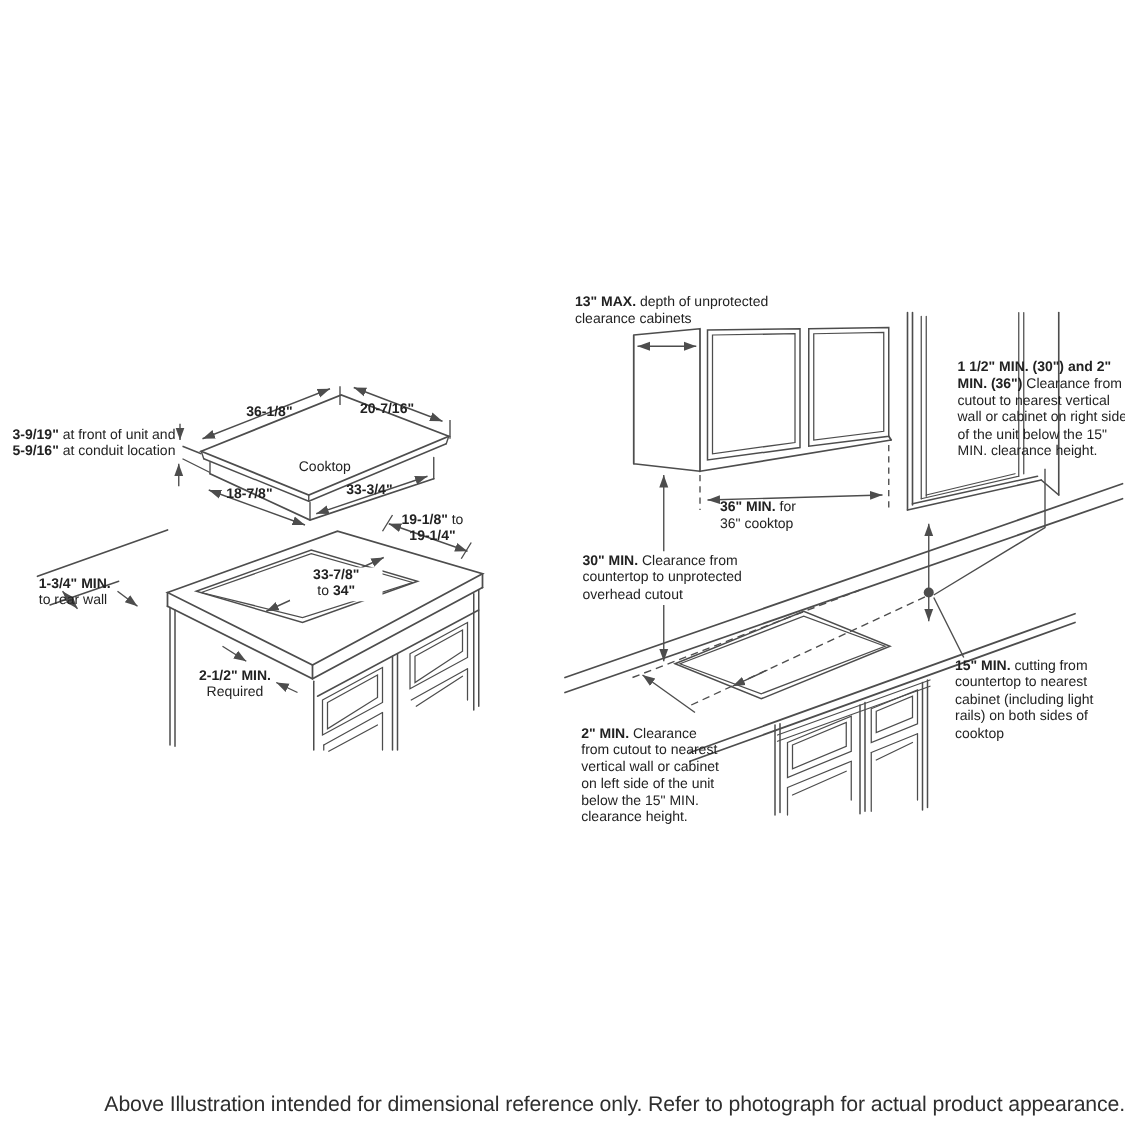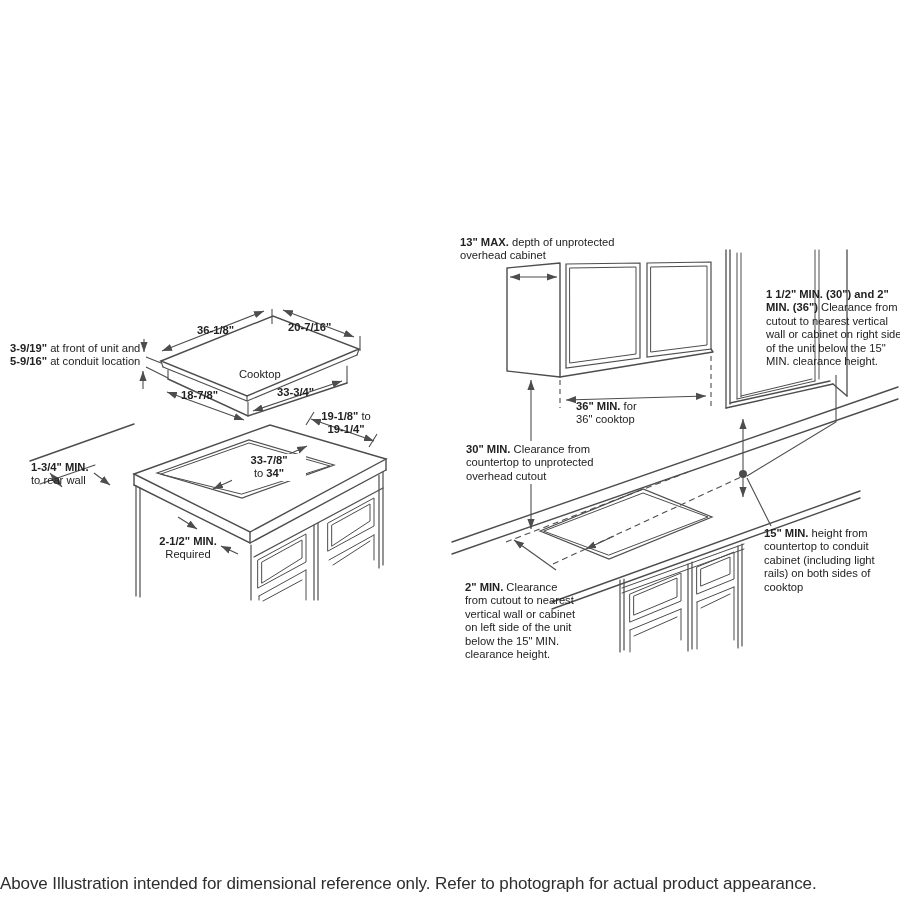--- a/index.html
+++ b/index.html
@@ -6,21 +6,21 @@
   #page{position:relative;width:900px;height:900px;background:#ffffff;overflow:hidden;
         font-family:"Liberation Sans", sans-serif;}
   #art{position:absolute;left:0;top:0;z-index:1;}
   .lbl{position:absolute;z-index:2;font-size:11.2px;line-height:13.4px;color:#222;
        white-space:nowrap;}
   .lbl b{font-weight:bold;}
   .wrap{white-space:normal;}
   .bold{font-weight:bold;}
   .center{text-align:center;}
   .whitebg{background:#ffffff;padding:0 2px;}
-  .caption{position:absolute;left:0;right:0;top:874px;z-index:2;text-align:left;
+  .caption{position:absolute;left:0;right:0;top:874px;z-index:2;text-align:right;
            font-size:17px;color:#2e2e2e;letter-spacing:-0.1px;}
 </style>
 </head>
 <body>
 
 <div id="page">
 
   <svg id="art" width="900" height="900" viewBox="0 0 900 900">
     <defs>
       <marker id="ah" markerUnits="userSpaceOnUse" markerWidth="12" markerHeight="10" refX="10" refY="5" orient="auto-start-reverse">
@@ -138,30 +138,30 @@
   <div class="lbl" style="left:10px;top:342px"><b>3-9/19"</b> at front of unit and<br><b>5-9/16"</b> at conduit location</div>
   <div class="lbl bold" style="left:181px;top:389px">18-7/8"</div>
   <div class="lbl bold" style="left:277px;top:386px">33-3/4"</div>
 
   <div class="lbl center" style="left:310px;top:410px;width:72px;white-space:normal"><b>19-1/8"</b> to<br><b>19-1/4"</b></div>
   <div class="lbl" style="left:31px;top:461px"><b>1-3/4" MIN.</b><br><b></b>to rear wall</div>
   <div class="lbl center whitebg" style="left:232px;top:454px;width:70px;white-space:normal"><b>33-7/8"</b><br><b></b>to <b>34"</b></div>
   <div class="lbl center" style="left:155px;top:535px;width:66px;white-space:normal"><b>2-1/2" MIN.</b><br><b></b>Required</div>
 
   <div class="lbl wrap" style="left:460px;top:236px;width:160px">
-    <b>13" MAX.</b><span> depth of unprotected overhead cabinet</span>
+    <b>13" MAX.</b><span> depth of unprotected clearance cabinets</span>
   </div>
   <div class="lbl" style="left:576px;top:400px"><b>36" MIN.</b> for<br><b></b>36" cooktop</div>
   <div class="lbl wrap" style="left:766px;top:288px;width:136px">
     <b>1 1/2" MIN. (30") and 2" MIN. (36")</b><span> Clearance from cutout to nearest vertical wall or cabinet on right side of the unit below the 15" MIN. clearance height.</span>
   </div>
   <div class="lbl wrap" style="left:466px;top:443px;width:176px">
     <b>30" MIN.</b><span> Clearance from countertop to unprotected overhead cutout</span>
   </div>
   <div class="lbl wrap" style="left:465px;top:581px;width:112px">
     <b>2" MIN.</b><span> Clearance from cutout to nearest vertical wall or cabinet on left side of the unit below the 15" MIN. clearance height.</span>
   </div>
   <div class="lbl wrap" style="left:764px;top:527px;width:112px">
-    <b>15" MIN.</b><span> height from countertop to conduit cabinet (including light rails) on both sides of cooktop</span>
+    <b>15" MIN.</b><span> cutting from countertop to nearest cabinet (including light rails) on both sides of cooktop</span>
   </div>
 
   <div class="caption">Above Illustration intended for dimensional reference only. Refer to photograph for actual product appearance.</div>
 </div>
 
 </body></html>

